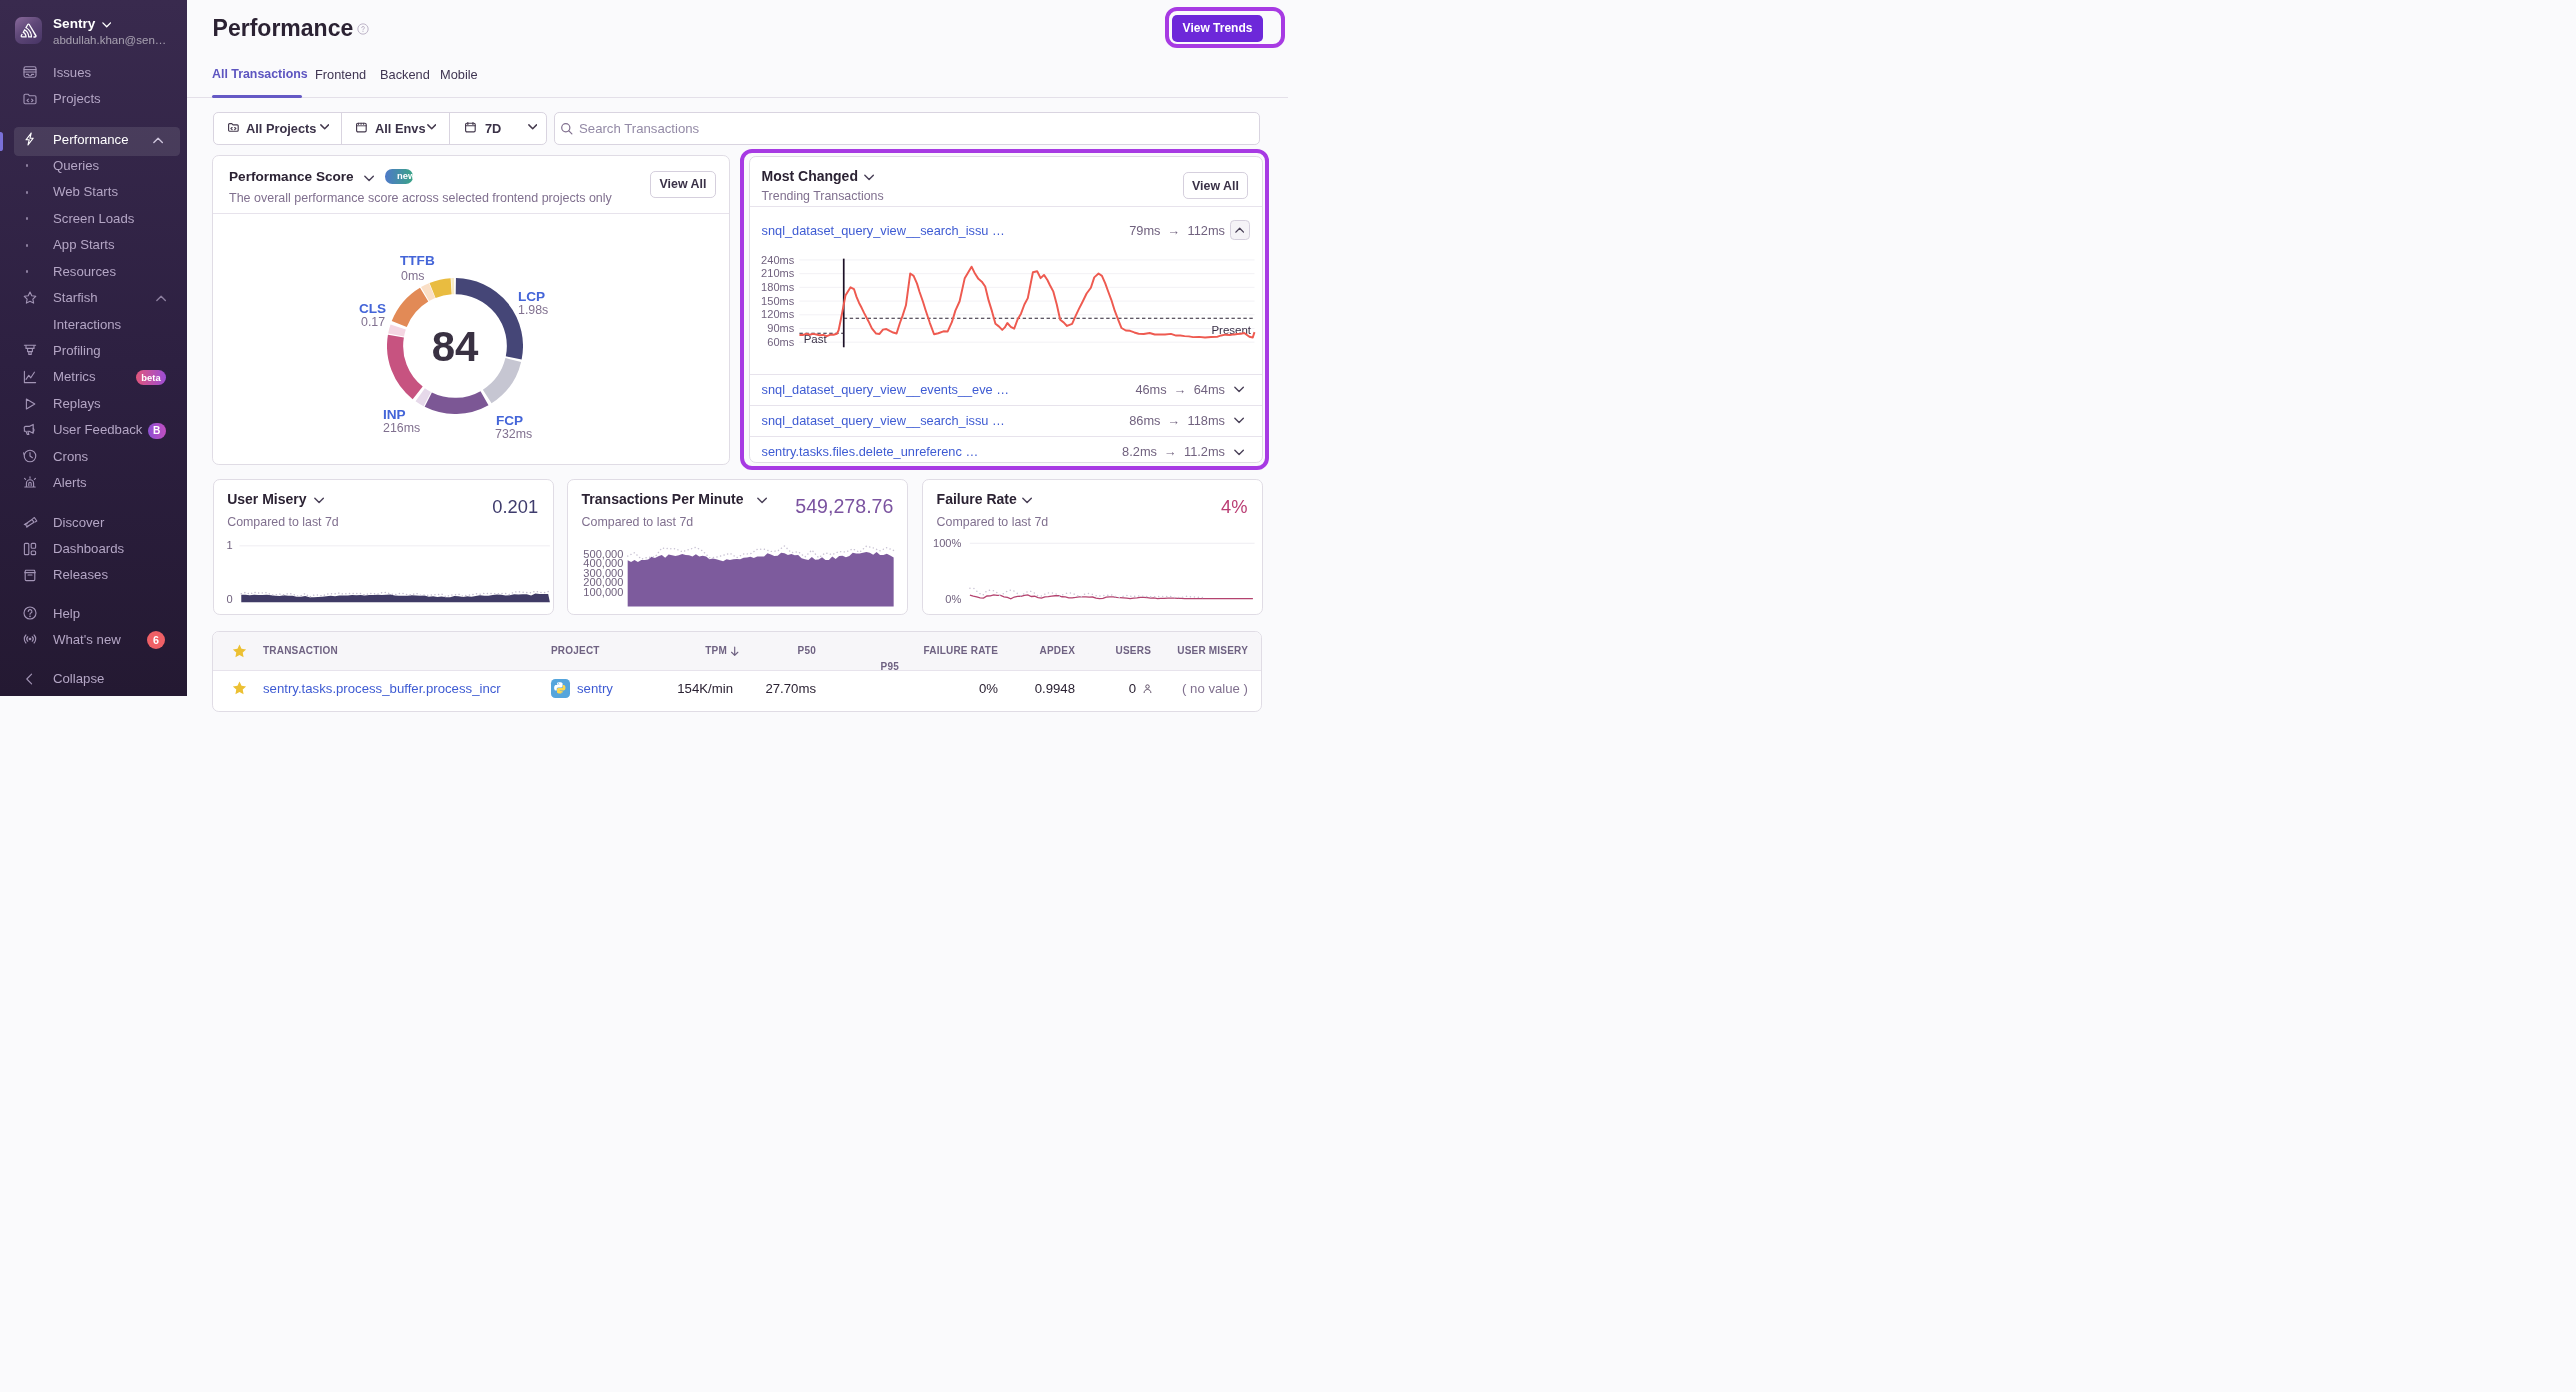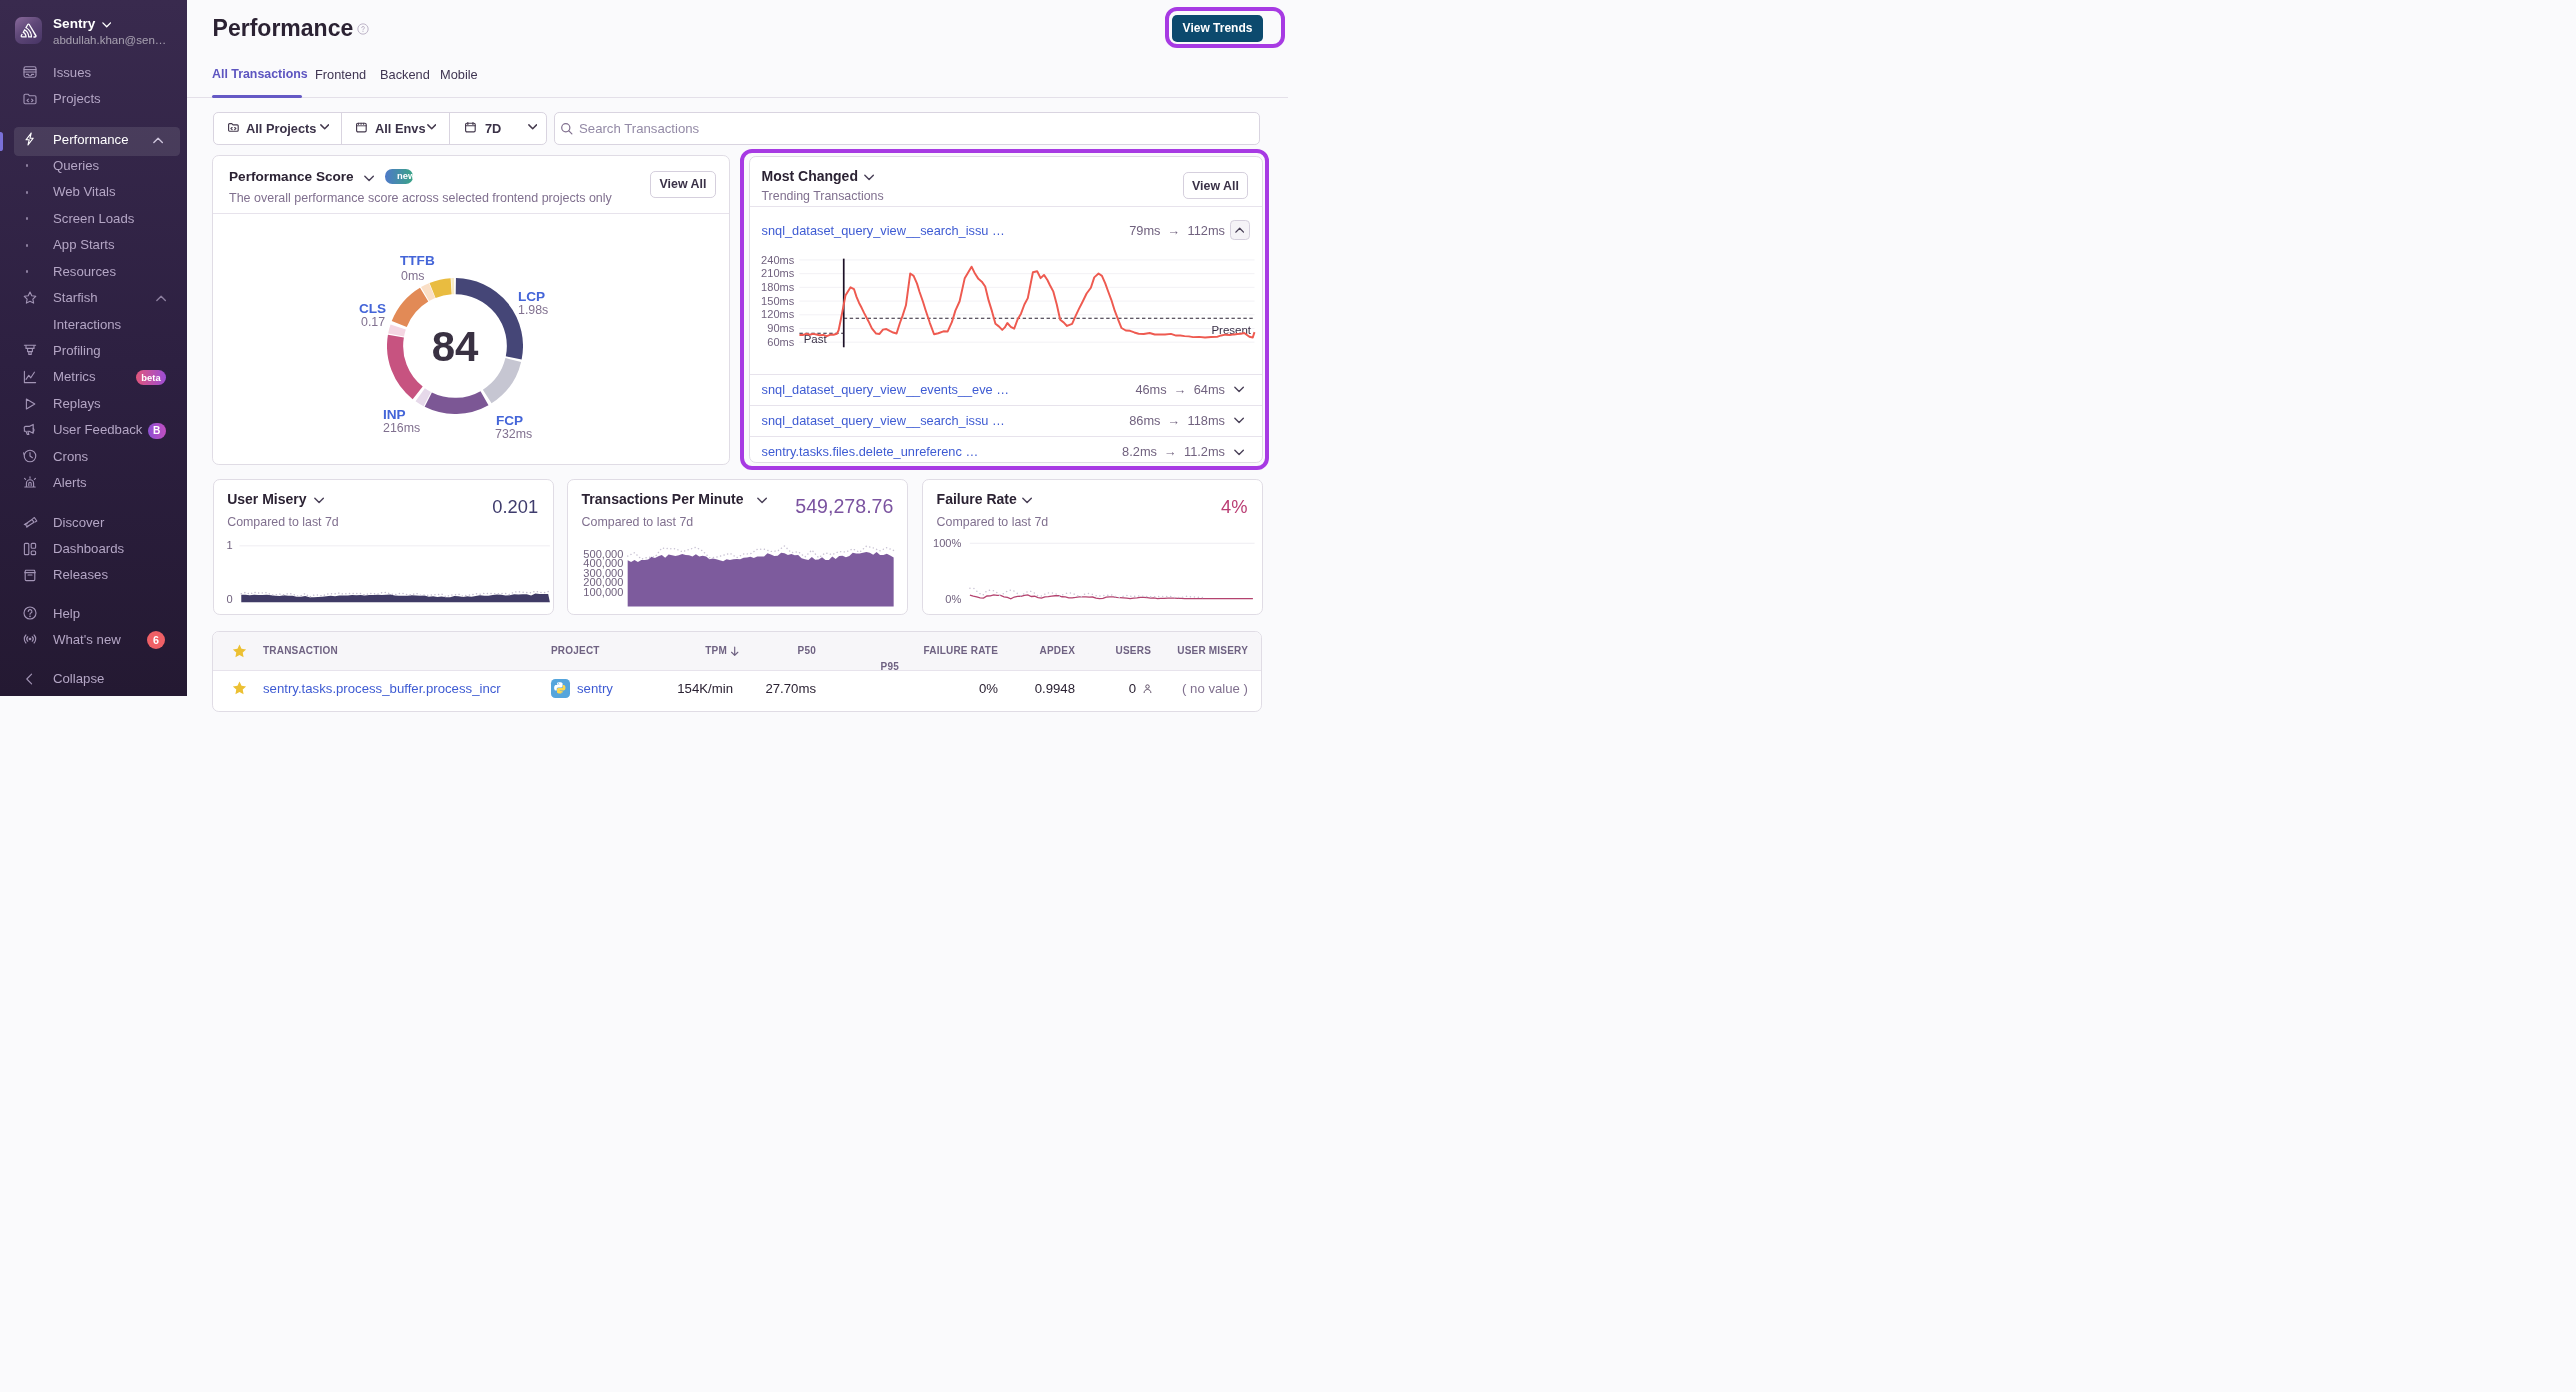--- a/index.html
+++ b/index.html
@@ -46,21 +46,21 @@
           <path d="M11.5 2.5L5 11h4l-1.5 6.5L14 9h-4Z"></path>
         </svg>
       </div>
 <div style="position:absolute;left:53px;top:131px;color:#fff;font-size:13.2px;">Performance</div>
 <svg width="10.2" height="6.8" viewBox="0 0 12 8" style="position:absolute;left:153px;top:136px;">
         <path d="M1 6.5L6 1.5l5 5" fill="none" stroke="#cfc6dd" stroke-width="1.6" stroke-linecap="round" stroke-linejoin="round"></path>
       </svg>
 <div style="position:absolute;left:25.6px;top:163px;width:2.6px;height:2.6px;border-radius:50%;background:#8d7f9f;"></div>
 <div style="position:absolute;left:53px;top:157px;color:#b4a6c5;font-size:13.2px;">Queries</div>
 <div style="position:absolute;left:25.6px;top:190px;width:2.6px;height:2.6px;border-radius:50%;background:#8d7f9f;"></div>
-<div style="position:absolute;left:53px;top:183px;color:#b4a6c5;font-size:13.2px;">Web Vitals</div>
+<div style="position:absolute;left:53px;top:183px;color:#b4a6c5;font-size:13.2px;">Web Starts</div>
 <div style="position:absolute;left:25.6px;top:216px;width:2.6px;height:2.6px;border-radius:50%;background:#8d7f9f;"></div>
 <div style="position:absolute;left:53px;top:210px;color:#b4a6c5;font-size:13.2px;">Screen Loads</div>
 <div style="position:absolute;left:25.6px;top:243px;width:2.6px;height:2.6px;border-radius:50%;background:#8d7f9f;"></div>
 <div style="position:absolute;left:53px;top:236px;color:#b4a6c5;font-size:13.2px;">App Starts</div>
 <div style="position:absolute;left:25.6px;top:269px;width:2.6px;height:2.6px;border-radius:50%;background:#8d7f9f;"></div>
 <div style="position:absolute;left:53px;top:263px;color:#b4a6c5;font-size:13.2px;">Resources</div>
 <div style="position:absolute;left:22px;top:289px;color:#a395b6;">
         <svg width="16" height="16" viewBox="0 0 20 20" fill="none" stroke="currentColor" stroke-width="1.4" stroke-linecap="round" stroke-linejoin="round">
           <path d="M10 2.6l2.2 4.6 5 .7-3.6 3.5.9 5-4.5-2.4-4.5 2.4.9-5L2.8 7.9l5-.7Z"></path>
         </svg>
@@ -161,21 +161,21 @@
 </div>
 <div class="main" id="main">
   <div style="position:absolute;left:25.6px;top:15.3px;font-size:23px;font-weight:bold;color:#2b2233;">Performance</div>
   <svg width="12" height="12" viewBox="0 0 20 20" style="position:absolute;left:170px;top:23.4px;">
       <circle cx="10" cy="10" r="8.6" fill="none" stroke="#b5acc1" stroke-width="1.5"></circle>
       <path d="M7.9 7.8a2.2 2.2 0 1 1 3.2 2c-.7.35-1.1.7-1.1 1.55" fill="none" stroke="#b5acc1" stroke-width="1.5" stroke-linecap="round"></path>
       <circle cx="10" cy="13.9" r="0.9" fill="#b5acc1"></circle>
     </svg>
 
   <div style="position:absolute;left:978px;top:6.8px;width:120px;height:41px;border:4.3px solid #a73ae3;border-radius:12px;"></div>
-  <div style="position:absolute;left:985px;top:14.5px;width:91px;height:27px;background:#0c4a6e;border-radius:5.1px;color:#fff;font-weight:bold;font-size:12px;text-align:center;line-height:27px;">View Trends</div>
+  <div style="position:absolute;left:985px;top:14.5px;width:91px;height:27px;background:#6d28d9;border-radius:5.1px;color:#fff;font-weight:bold;font-size:12px;text-align:center;line-height:27px;">View Trends</div>
 
   <div style="position:absolute;left:0;top:97px;width:1101px;border-bottom:0.9px solid #e4e0e9;"></div>
   <div style="position:absolute;left:25px;top:67px;font-size:12.4px;color:#5d55c0;font-weight:bold;">All Transactions</div>
   <div style="position:absolute;left:128px;top:67px;font-size:12.8px;color:#3f3552;">Frontend</div>
   <div style="position:absolute;left:193px;top:67px;font-size:12.8px;color:#3f3552;">Backend</div>
   <div style="position:absolute;left:253px;top:67px;font-size:12.8px;color:#3f3552;">Mobile</div>
   <div style="position:absolute;left:25px;top:95px;width:90px;height:3.4px;background:#6559c5;border-radius:1.7px;"></div>
 
   <div style="position:absolute;left:25.6px;top:112px;width:334px;height:33px;background:#fff;border:0.9px solid #d9d4e0;border-radius:5.1px;"></div>
   <div style="position:absolute;left:154px;top:112px;width:0.9px;height:33px;background:#d9d4e0;"></div>

